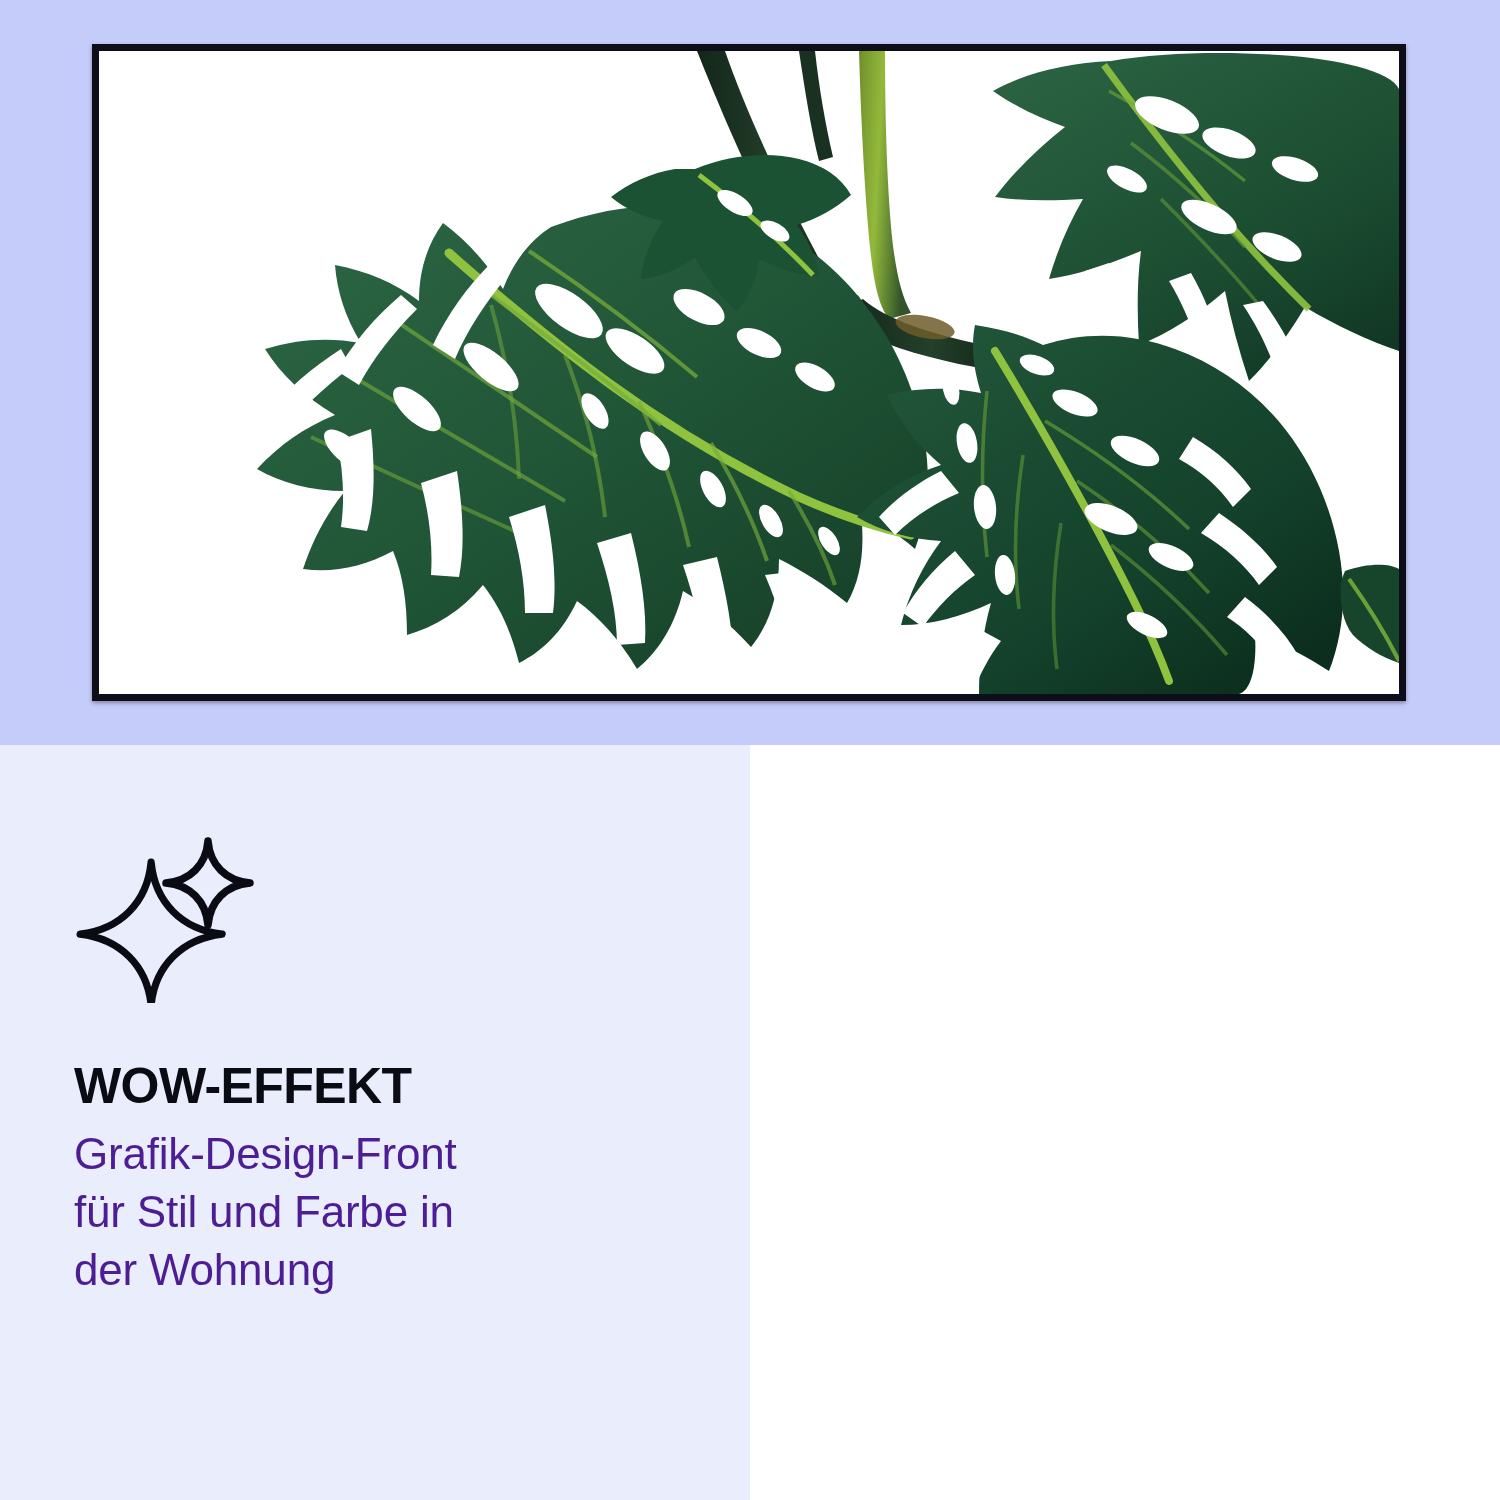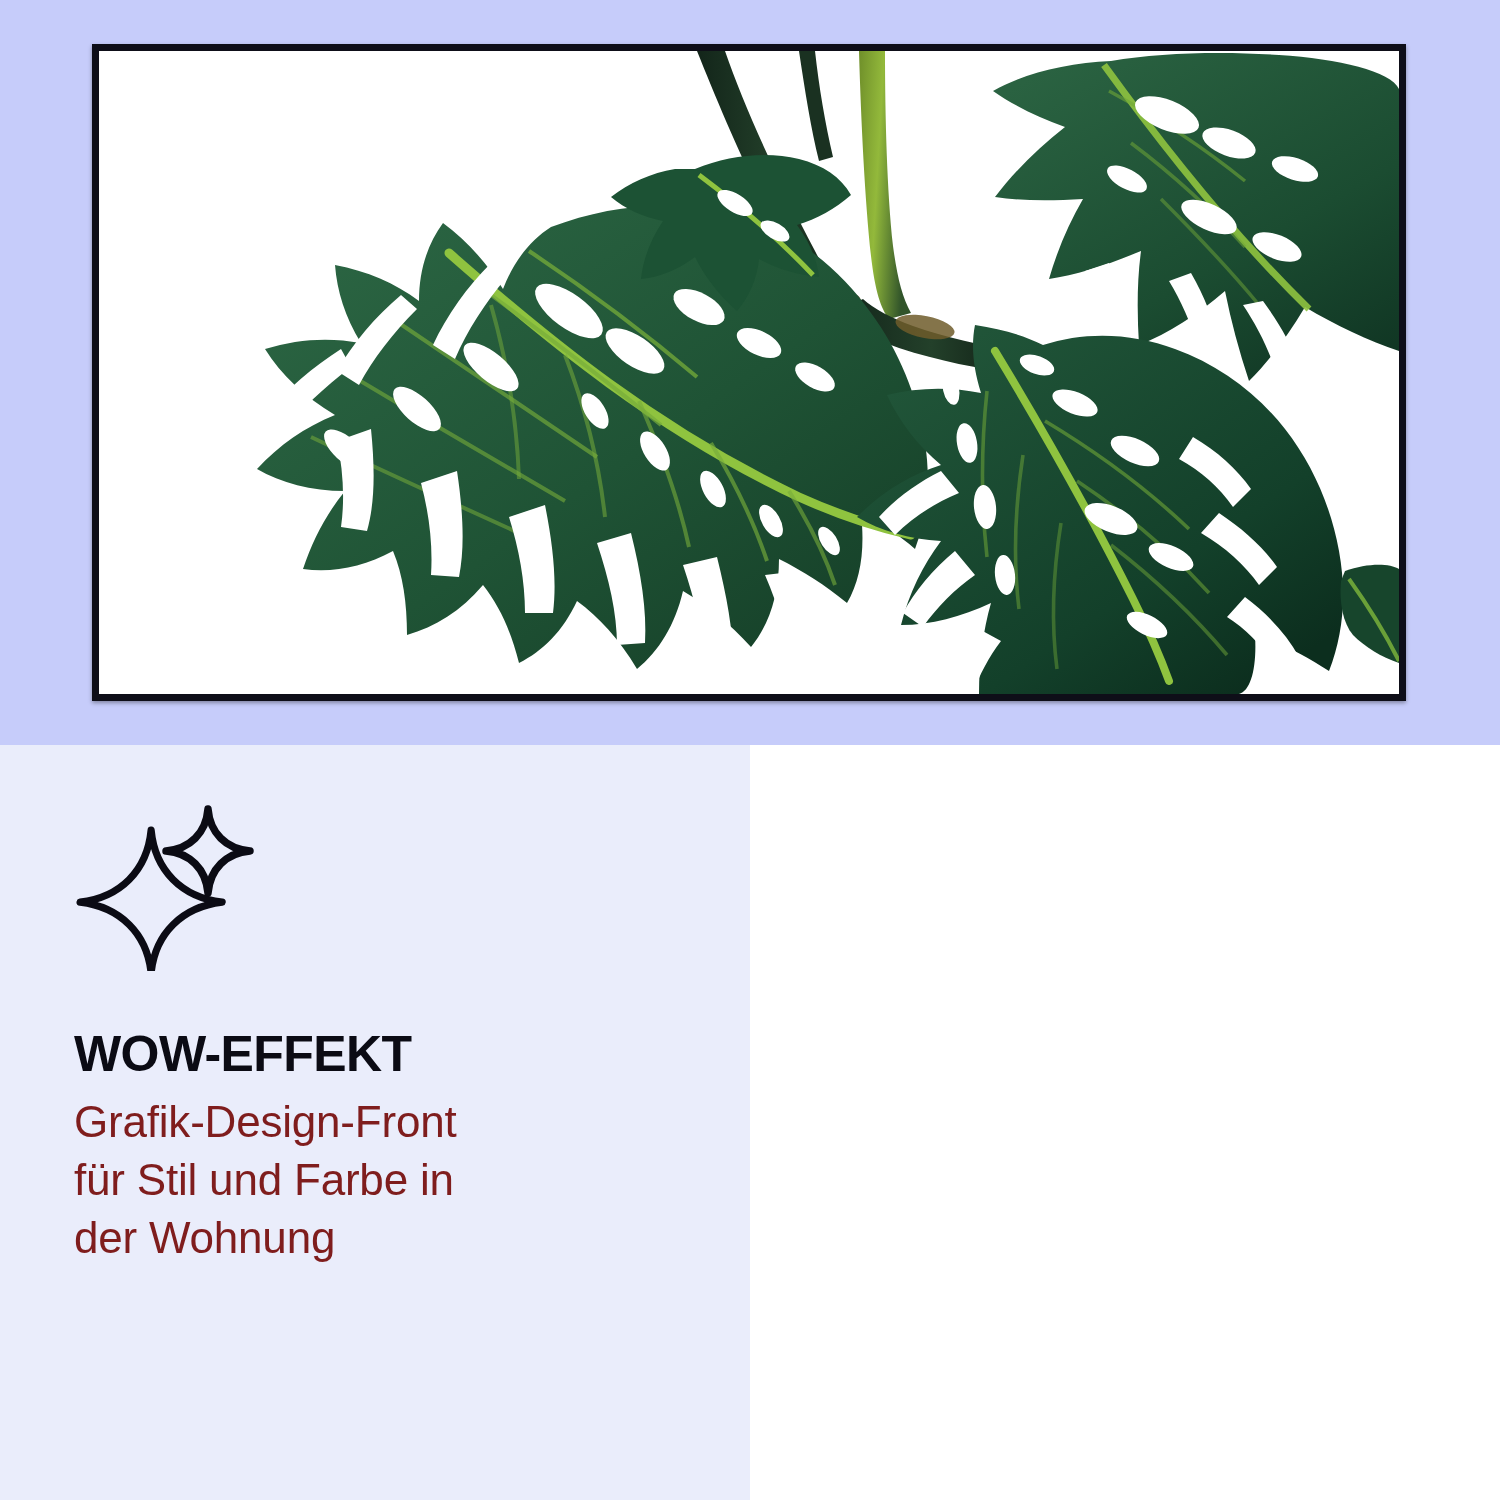--- a/index.html
+++ b/index.html
@@ -30,21 +30,21 @@
 
   
   .features {
     position: absolute; left: 0; top: 745px;
     width: 1500px; height: 755px;
     display: flex;
   }
   .panel {
     position: relative;
     width: 750px; height: 755px;
-    padding: 56px 74px 0 74px;
+    padding: 88px 74px 0 74px;
   }
   .panel-left  { background: #eaedfb; }
   .panel-right { background: #9fadfb; }
 
   .feature-icon { height: 170px; margin-bottom: 52px; }
   .feature-icon svg { display: block; }
 
   .feature-title {
     font-family: "Liberation Sans", sans-serif;
     font-weight: 700;
@@ -56,21 +56,21 @@
     margin-bottom: 8px;
     white-space: pre-line;
   }
   .feature-title.two-line { margin-bottom: 6px; }
   .feature-body {
     font-family: "Liberation Sans", sans-serif;
     font-weight: 300;
     font-size: 44px;
     line-height: 58px;
     letter-spacing: -0.2px;
-    color: #7f1d1d;
+    color: #4c1d95;
     white-space: pre-line;
   }
 </style>
 </head>
 <body>
 
 <div class="page">
 
   <div class="hero">
     <div class="frame">

